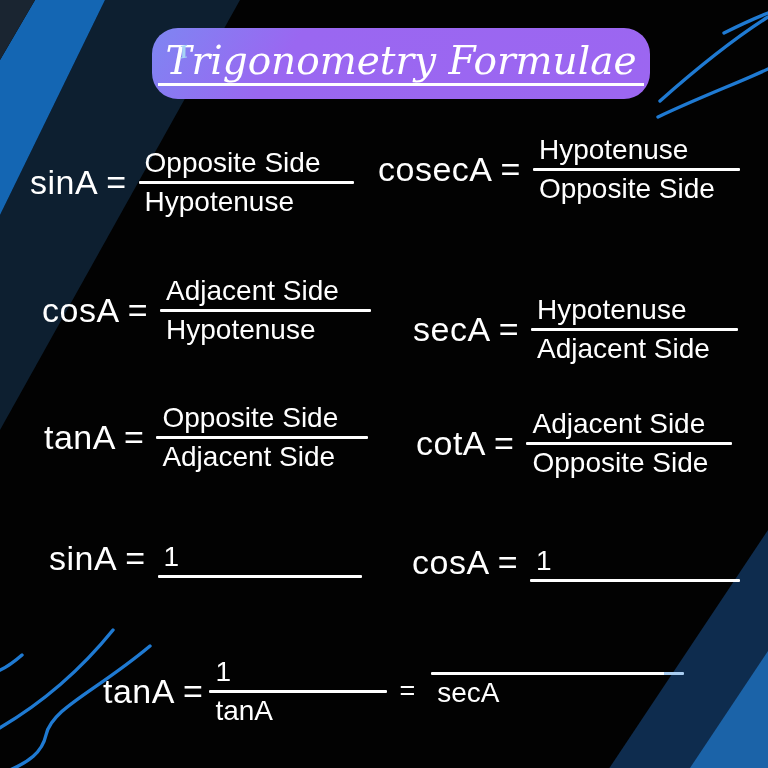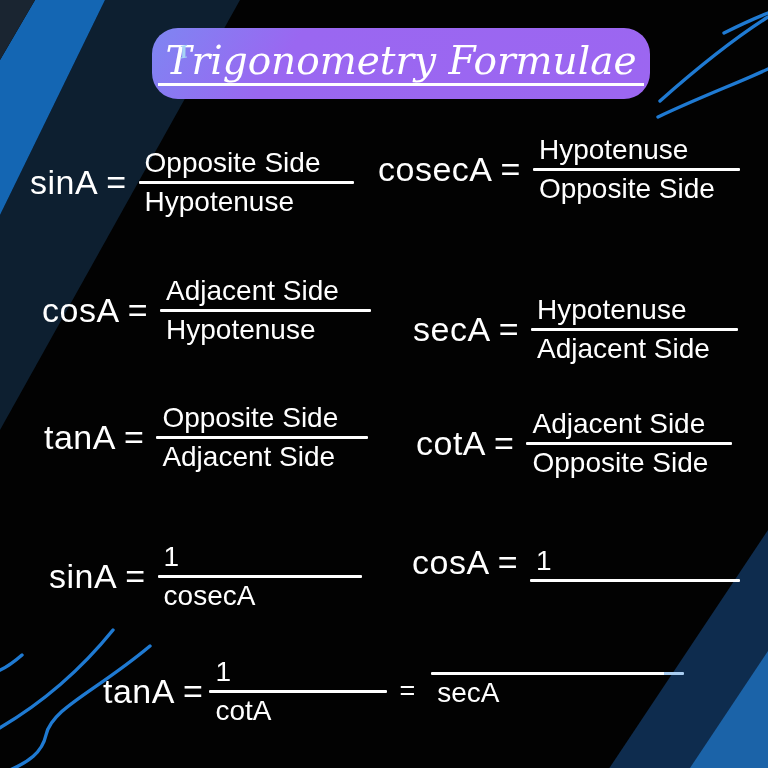--- a/index.html
+++ b/index.html
@@ -146,38 +146,37 @@
       <span class="bar"></span>
       <span class="den">Opposite Side</span>
     </span>
   </div>
 
   <div class="formula f7">
     <span class="lhs">sinA =</span>
     <span class="frac">
       <span class="num">1</span>
       <span class="bar"></span>
-      <span class="den">cosecA</span>
     </span>
   </div>
 
   <div class="formula f8">
     <span class="lhs">cosA =</span>
     <span class="frac">
       <span class="num">1</span>
       <span class="bar"></span>
     </span>
   </div>
 
   <div class="formula f9">
     <span class="lhs">tanA =</span>
     <span class="frac frac-a">
       <span class="num">1</span>
       <span class="bar"></span>
-      <span class="den">cotA</span>
+      <span class="den">tanA</span>
     </span>
     <span class="eq-mid">=</span>
     <span class="frac frac-b">
       <span class="bar"></span>
       <span class="den">secA</span>
     </span>
   </div>
 
 </div>
 

